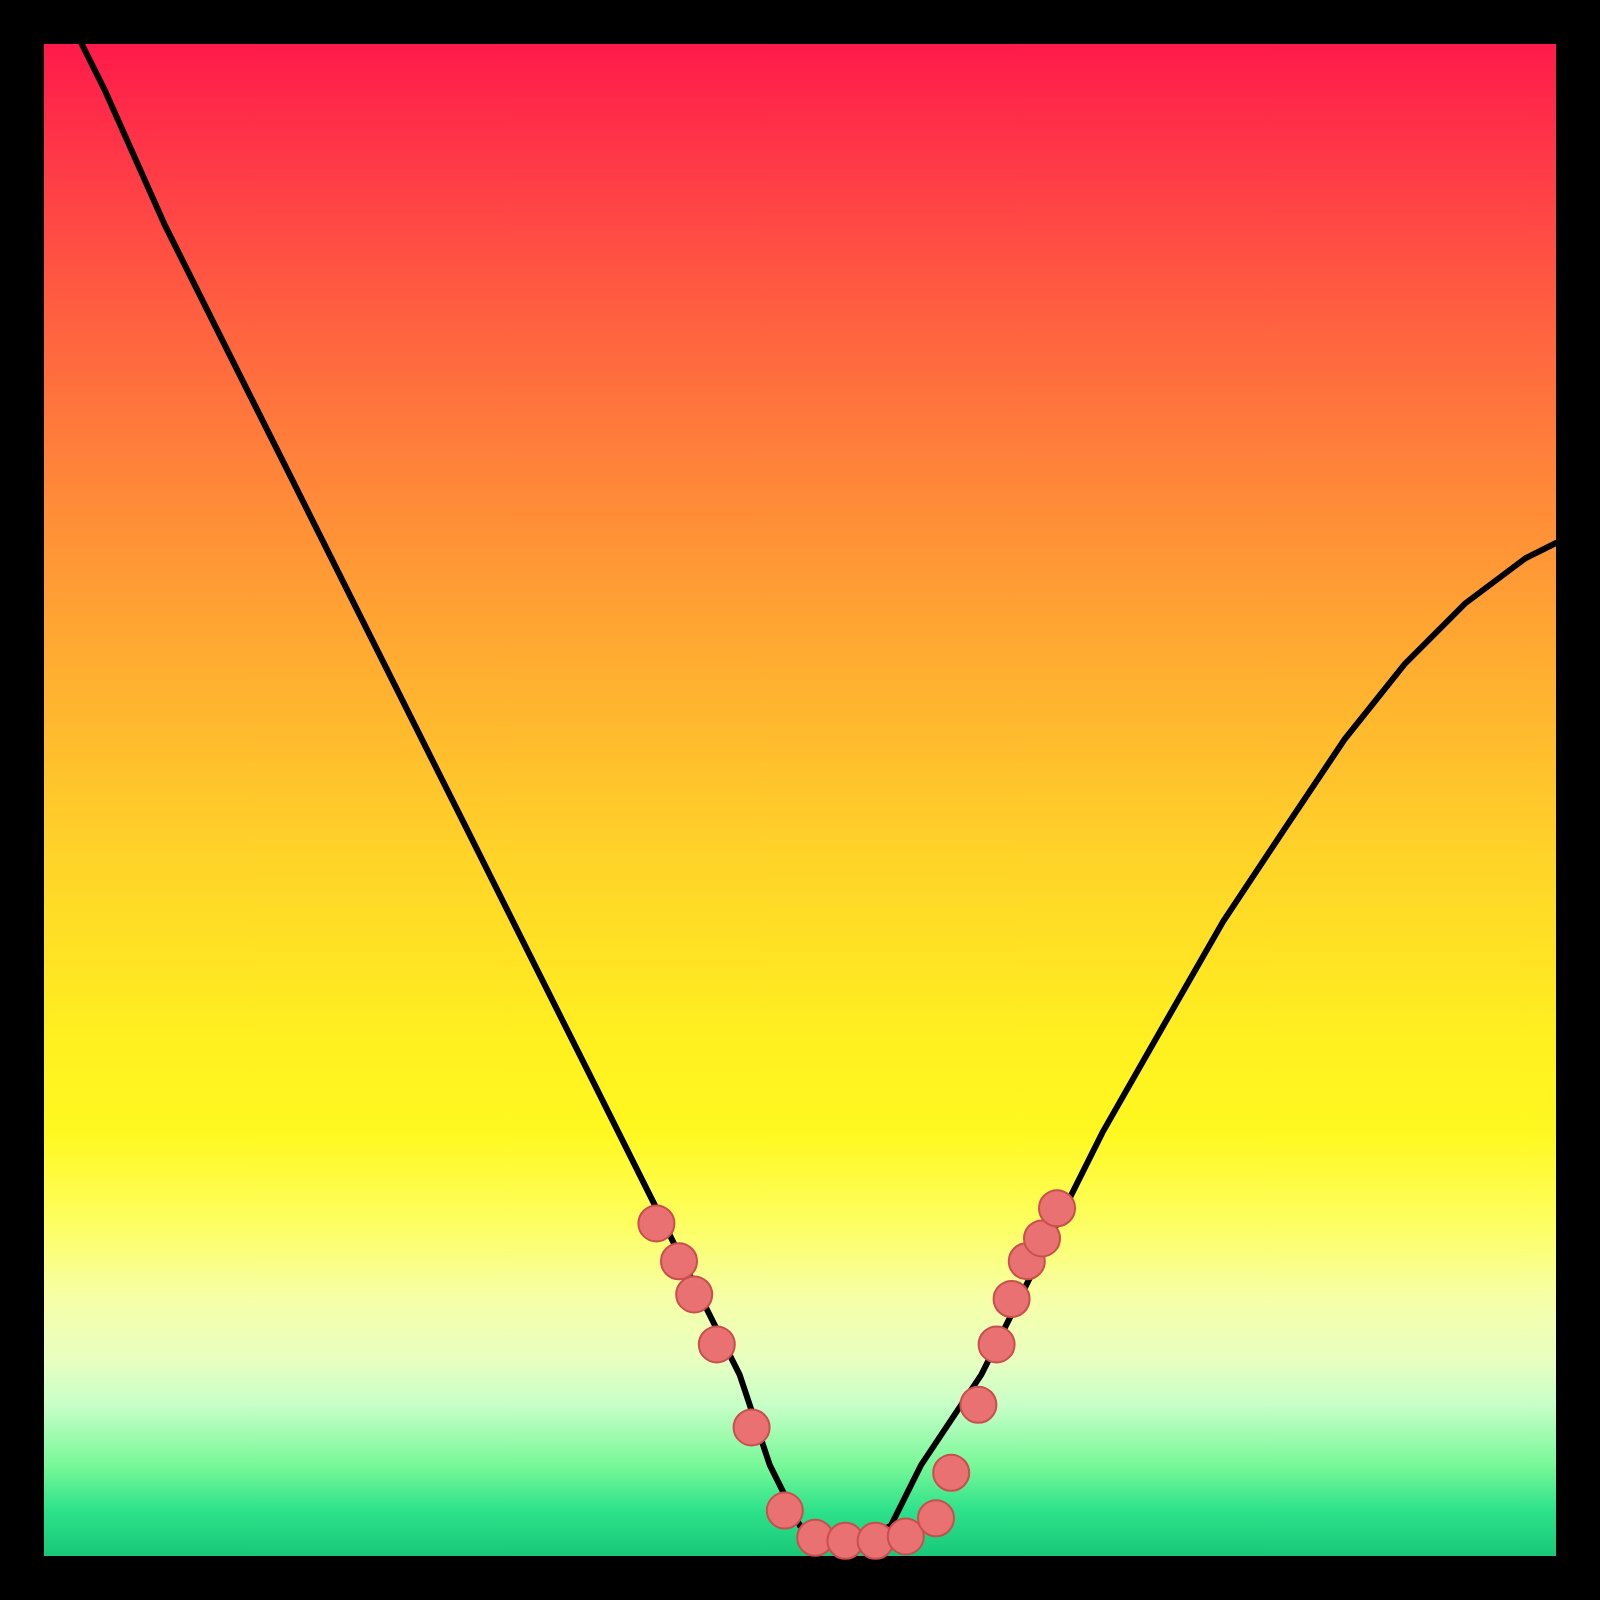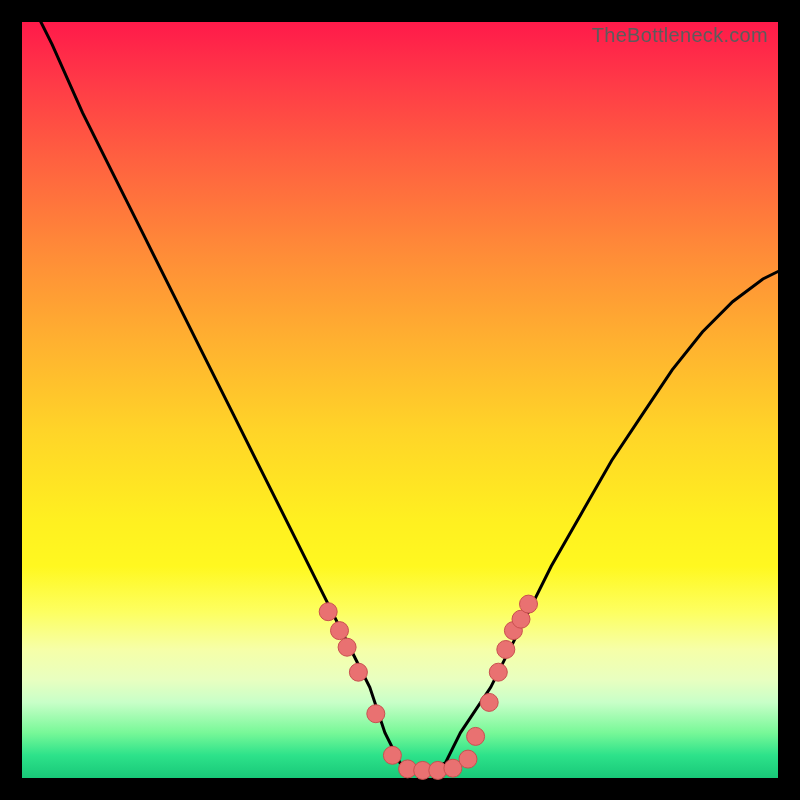--- a/index.html
+++ b/index.html
@@ -62,21 +62,20 @@
     height: 756px;
     overflow: visible;
   }
 </style>
 </head>
 <body>
 
 <div class="frame">
   <div class="plot">
 
-    <div class="watermark">TheBottleneck.com</div>
 
     <svg class="curve" viewBox="0 0 756 756" preserveAspectRatio="none">
       <path id="curve-path" fill="none" stroke="#000000" stroke-width="3" stroke-linecap="round" d="M0.0 -37.8 L30.2 22.7 L60.5 90.7 L90.7 151.2 L121.0 211.7 L151.2 272.2 L181.4 332.6 L211.7 393.1 L241.9 453.6 L272.2 514.1 L302.4 574.6 L332.6 635.0 L347.8 665.3 L362.9 710.6 L378.0 740.9 L393.1 748.4 L408.2 748.4 L423.4 740.9 L438.5 710.6 L468.7 665.3 L499.0 604.8 L529.2 544.3 L559.4 491.4 L589.7 438.5 L619.9 393.1 L650.2 347.8 L680.4 310.0 L710.6 279.7 L740.9 257.0 L756.0 249.5"></path>
       <g id="markers-group">
           <circle cx="306.2" cy="589.7" r="9" fill="#e97171" stroke="#c94f4f" stroke-width="1"></circle>
           <circle cx="317.5" cy="608.6" r="9" fill="#e97171" stroke="#c94f4f" stroke-width="1"></circle>
           <circle cx="325.1" cy="625.2" r="9" fill="#e97171" stroke="#c94f4f" stroke-width="1"></circle>
           <circle cx="336.4" cy="650.2" r="9" fill="#e97171" stroke="#c94f4f" stroke-width="1"></circle>
           <circle cx="353.8" cy="691.7" r="9" fill="#e97171" stroke="#c94f4f" stroke-width="1"></circle>
           <circle cx="370.4" cy="733.3" r="9" fill="#e97171" stroke="#c94f4f" stroke-width="1"></circle>

